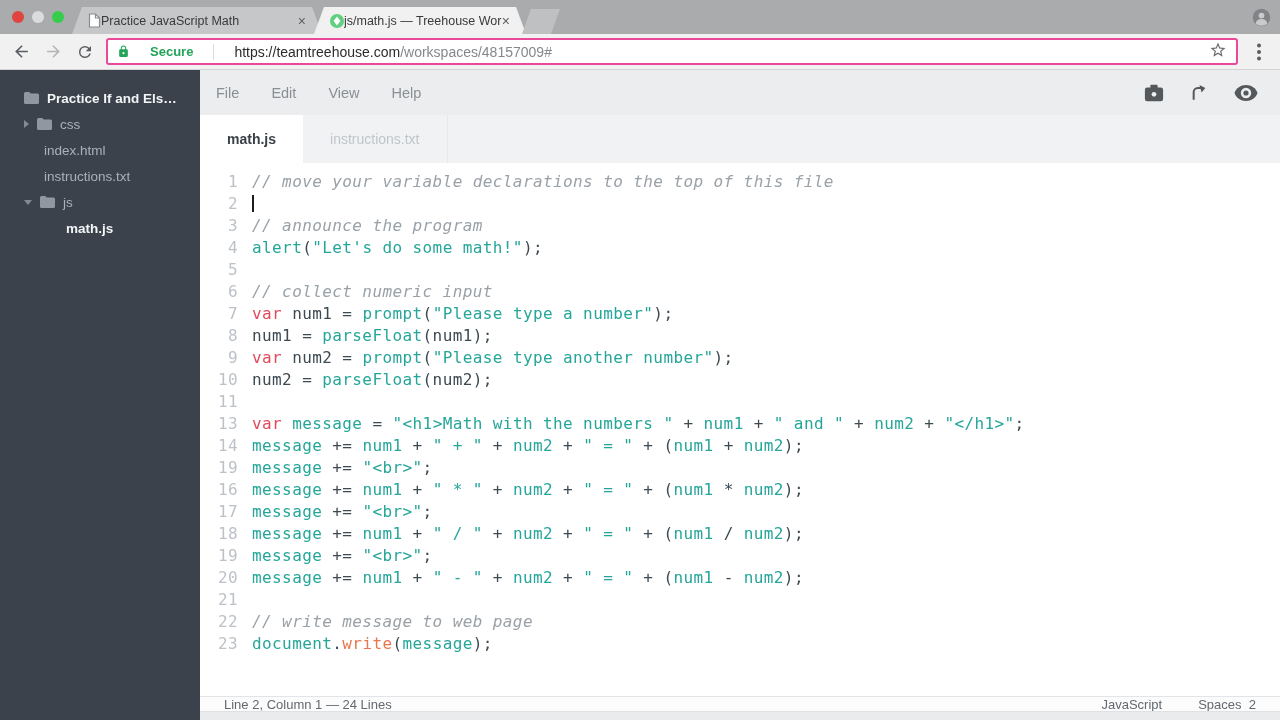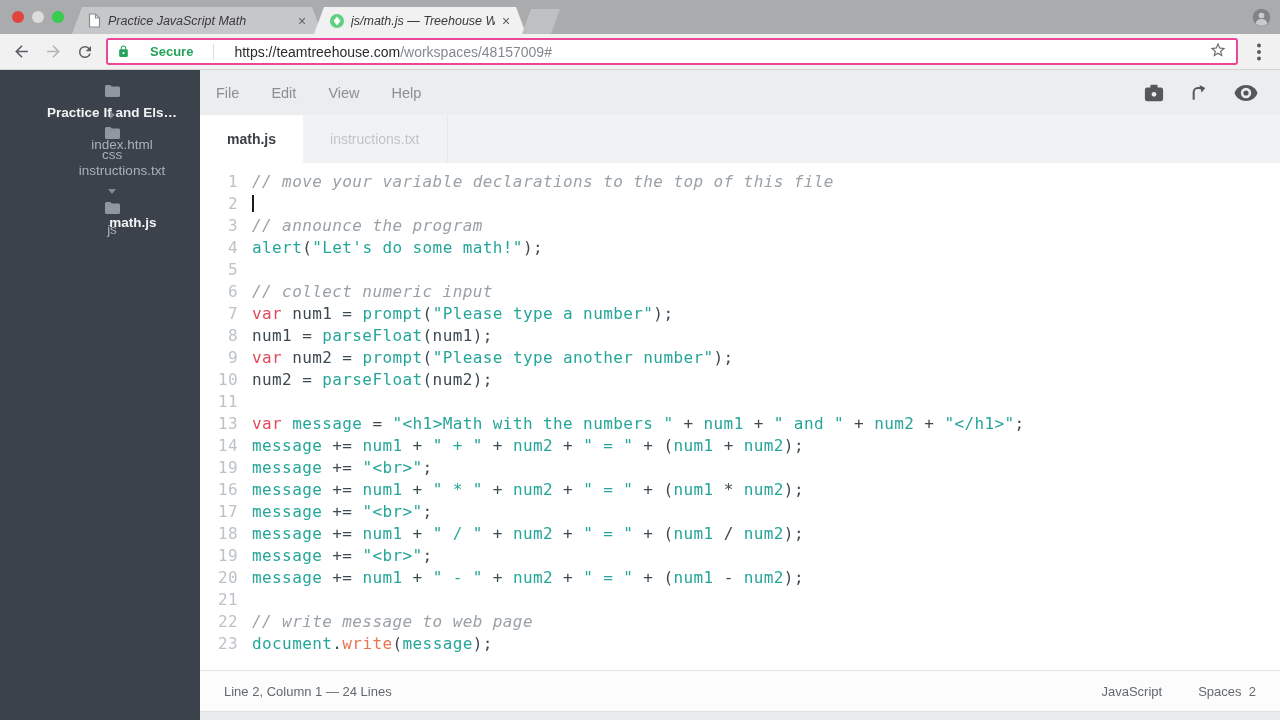--- a/index.html
+++ b/index.html
@@ -7,23 +7,23 @@
   body { font-family: "Liberation Sans", sans-serif; background: #e9ebed; }
 
   
   .tabstrip { height: 34px; background: #a9abad; position: relative; display: flex; align-items: flex-end; }
   .traffic { position: absolute; left: 12px; top: 11px; display: flex; gap: 8px; }
   .traffic span { width: 12px; height: 12px; border-radius: 50%; display: inline-block; }
   .tl-red   { background: var(--traffic-red, #e0443e); }
   .tl-mid   { background: var(--traffic-middle, #dcdcdc); }
   .tl-green { background: var(--traffic-green, #35cd4b); }
 
-  .btab { height: 27px; display: flex; align-items: center; gap: 7px; padding: 0 16px;
+  .btab { height: 27px; display: flex; align-items: center; padding: 0 16px;
           clip-path: polygon(10px 0, calc(100% - 10px) 0, 100% 100%, 0 100%);
-          font-size: 12.5px; color: #3a3a3c; font-style: italic; }
+          font-size: 12.5px; color: #3a3a3c; }
   .btab-1 { width: 250px; margin-left: 72px; background: #c6c7c9; }
   .btab-2 { width: 212px; margin-left: -8px; background: #f1f1f1; }
   .btab .tab-title { flex: 1; overflow: hidden; white-space: nowrap; }
   .btab .tab-close { color: #5f6063; font-size: 14px; line-height: 1; cursor: default; }
   .newtab-stub { width: 38px; height: 25px; margin-left: -4px; background: #bfc0c2;
           clip-path: polygon(9px 0, 100% 0, calc(100% - 9px) 100%, 0 100%); }
   .avatar-wrap { position: absolute; right: 9px; top: 8px; }
 
   .toolbar { height: 36px; background: #f1f1f1; border-bottom: 1px solid #d4d4d4;
              display: flex; align-items: center; padding: 0 10px; gap: 10px; }
@@ -33,21 +33,21 @@
   .secure-label { color: var(--secure-green, #24a35a); font-weight: bold; font-size: 13px; }
   .omni-sep { width: 1px; height: 16px; background: #dcdcdc; }
   .url-host { color: #2b2b2d; }
   .url-path { color: #84888c; }
   .omni-star { margin-left: auto; }
 
   
   .workspace { display: flex; height: 650px; }
   .sidebar { width: 200px; background: var(--sidebar-bg, #3b424b); color: #a9b1b9; flex: none;
              padding-top: 15px; font-size: 13.5px; }
-  .tree-row { height: 26px; display: flex; align-items: center; gap: 8px; flex-direction: column; }
+  .tree-row { height: 26px; display: flex; align-items: center; gap: 8px; }
   .tree-root { color: #f2f4f6; font-weight: bold; }
   .tree-active { color: #f2f4f6; font-weight: bold; }
   .caret { width: 0; height: 0; display: inline-block; flex: none; }
   .caret-collapsed { border-left: 5px solid #828a93; border-top: 4px solid transparent; border-bottom: 4px solid transparent; }
   .caret-expanded { border-top: 5px solid #828a93; border-left: 4px solid transparent; border-right: 4px solid transparent; }
 
   .main { flex: 1; display: flex; flex-direction: column; background: #fff; min-width: 0; }
   .menubar { height: 45px; background: #ecedef; display: flex; align-items: center;
              padding: 0 22px 0 16px; gap: 32px; font-size: 14.5px; color: #8a8f94; }
   .menu-icons { margin-left: auto; display: flex; gap: 24px; align-items: center; }
@@ -65,21 +65,21 @@
   .gutter-num { width: 38px; flex: none; text-align: right; color: #bcc2c7; }
   .line-content { margin-left: 14px; }
   .tok-p { color: var(--code-plain, #3d4a52); }
   .tok-t { color: var(--accent-teal, #26a69a); text-align: right; }
   .tok-k { color: var(--keyword-red, #e2495b); }
   .tok-o { color: var(--function-orange, #e8764f); }
   .tok-c { color: var(--comment-gray, #9aa1a7); font-style: italic; }
   .cursor-caret { display: inline-block; width: 2px; height: 17px; background: #1c1c1c;
                   vertical-align: -3px; }
 
-  .statusbar { height: 41px; background: #fcfcfd; border-top: 1px solid #e2e5e8;
+  .statusbar { height: 15px; background: #fcfcfd; border-top: 1px solid #e2e5e8;
                display: flex; align-items: center; padding: 0 24px; font-size: 13px; color: #63696e; }
   .status-right { margin-left: auto; display: flex; gap: 36px; }
   .bottomstrip { height: 9px; background: #e9ebed; border-top: 1px solid #dfe2e4; }
 
   svg { flex: none; }
 </style>
 </head>
 <body>
 
 <div>

